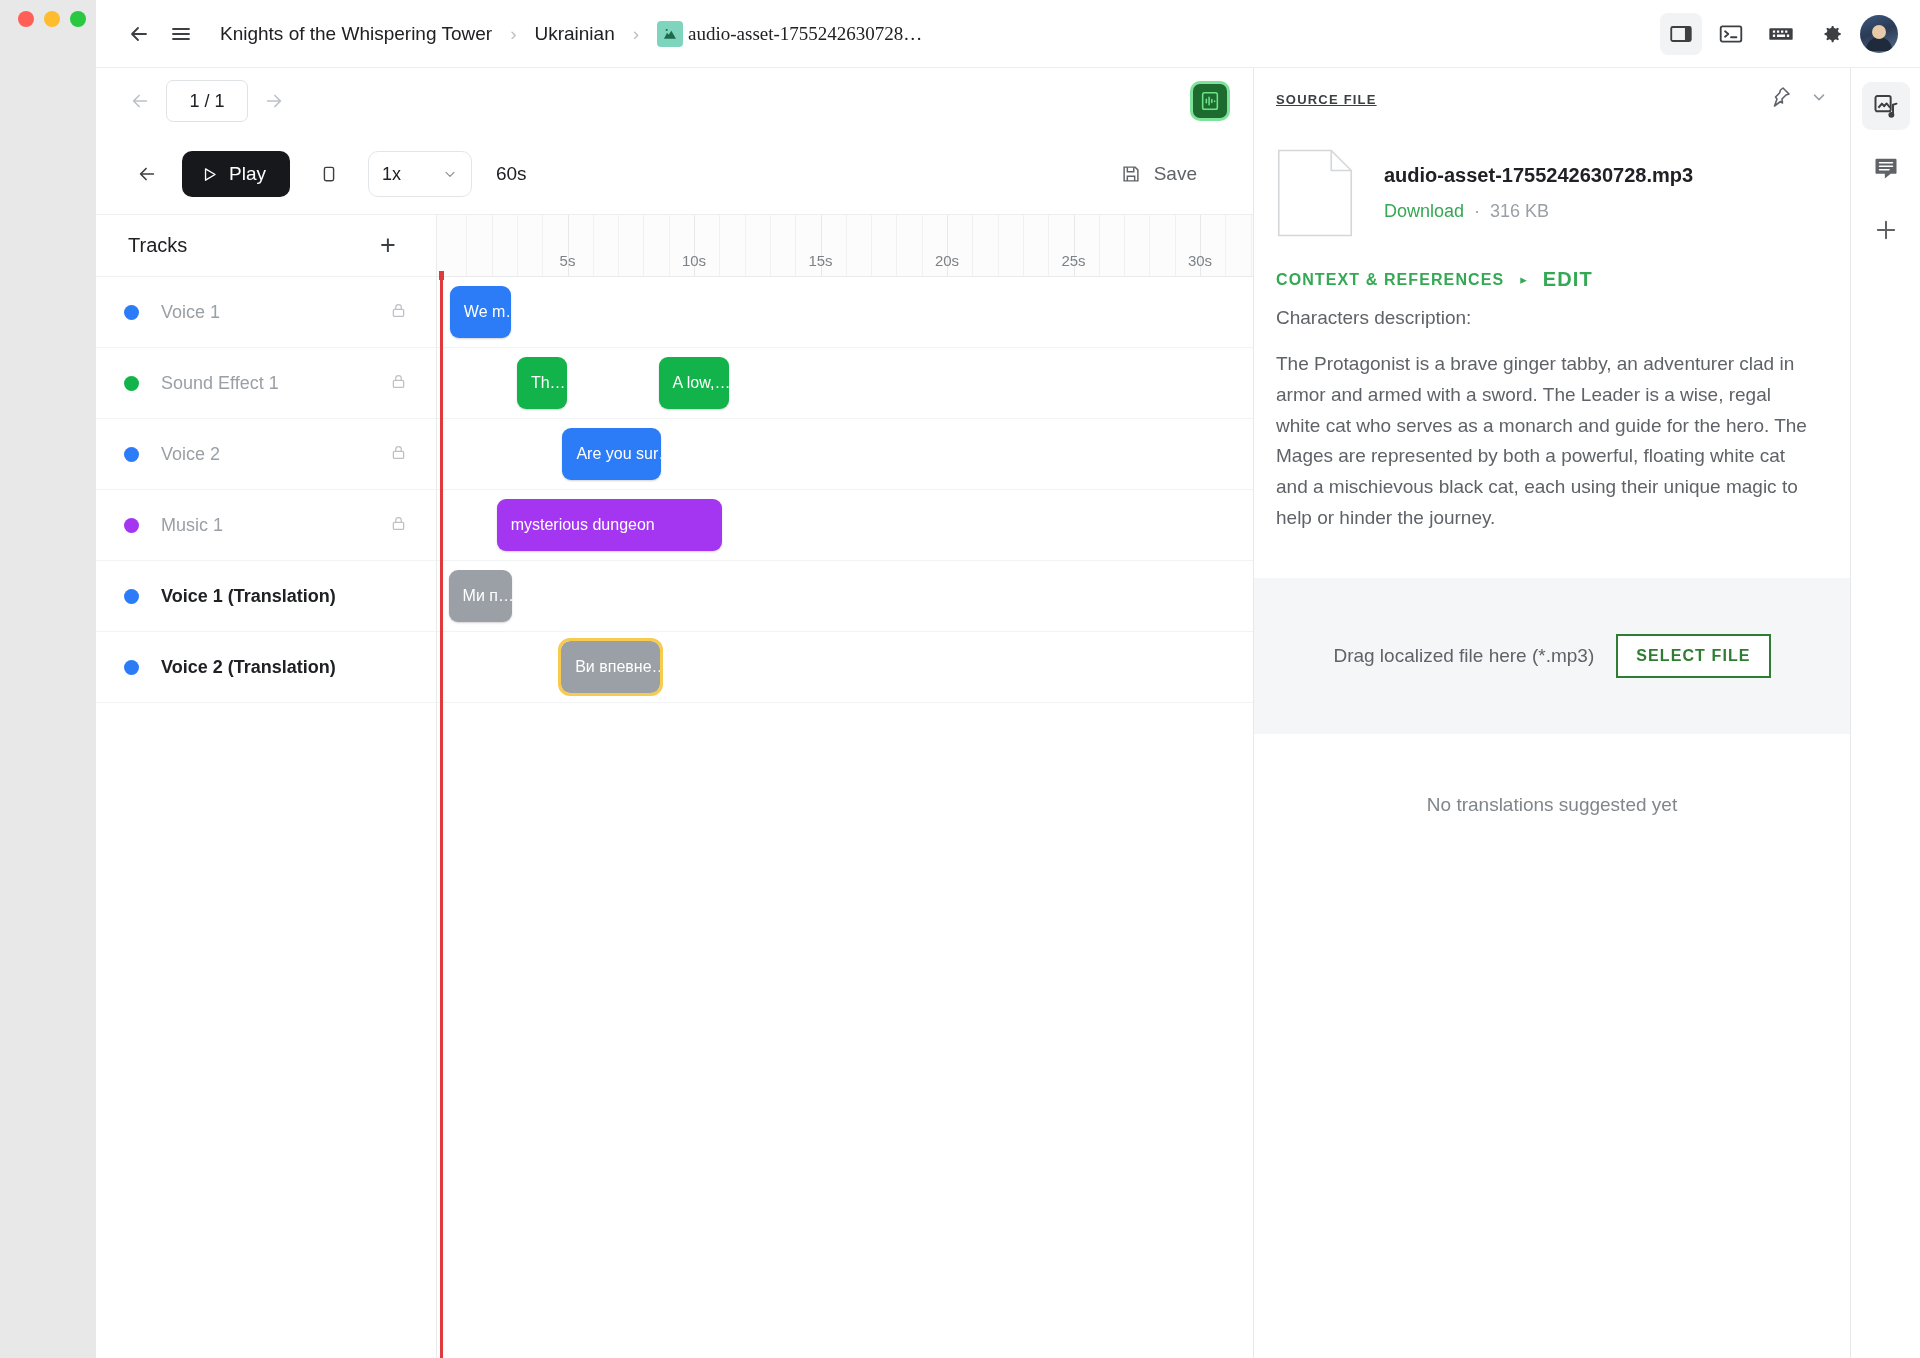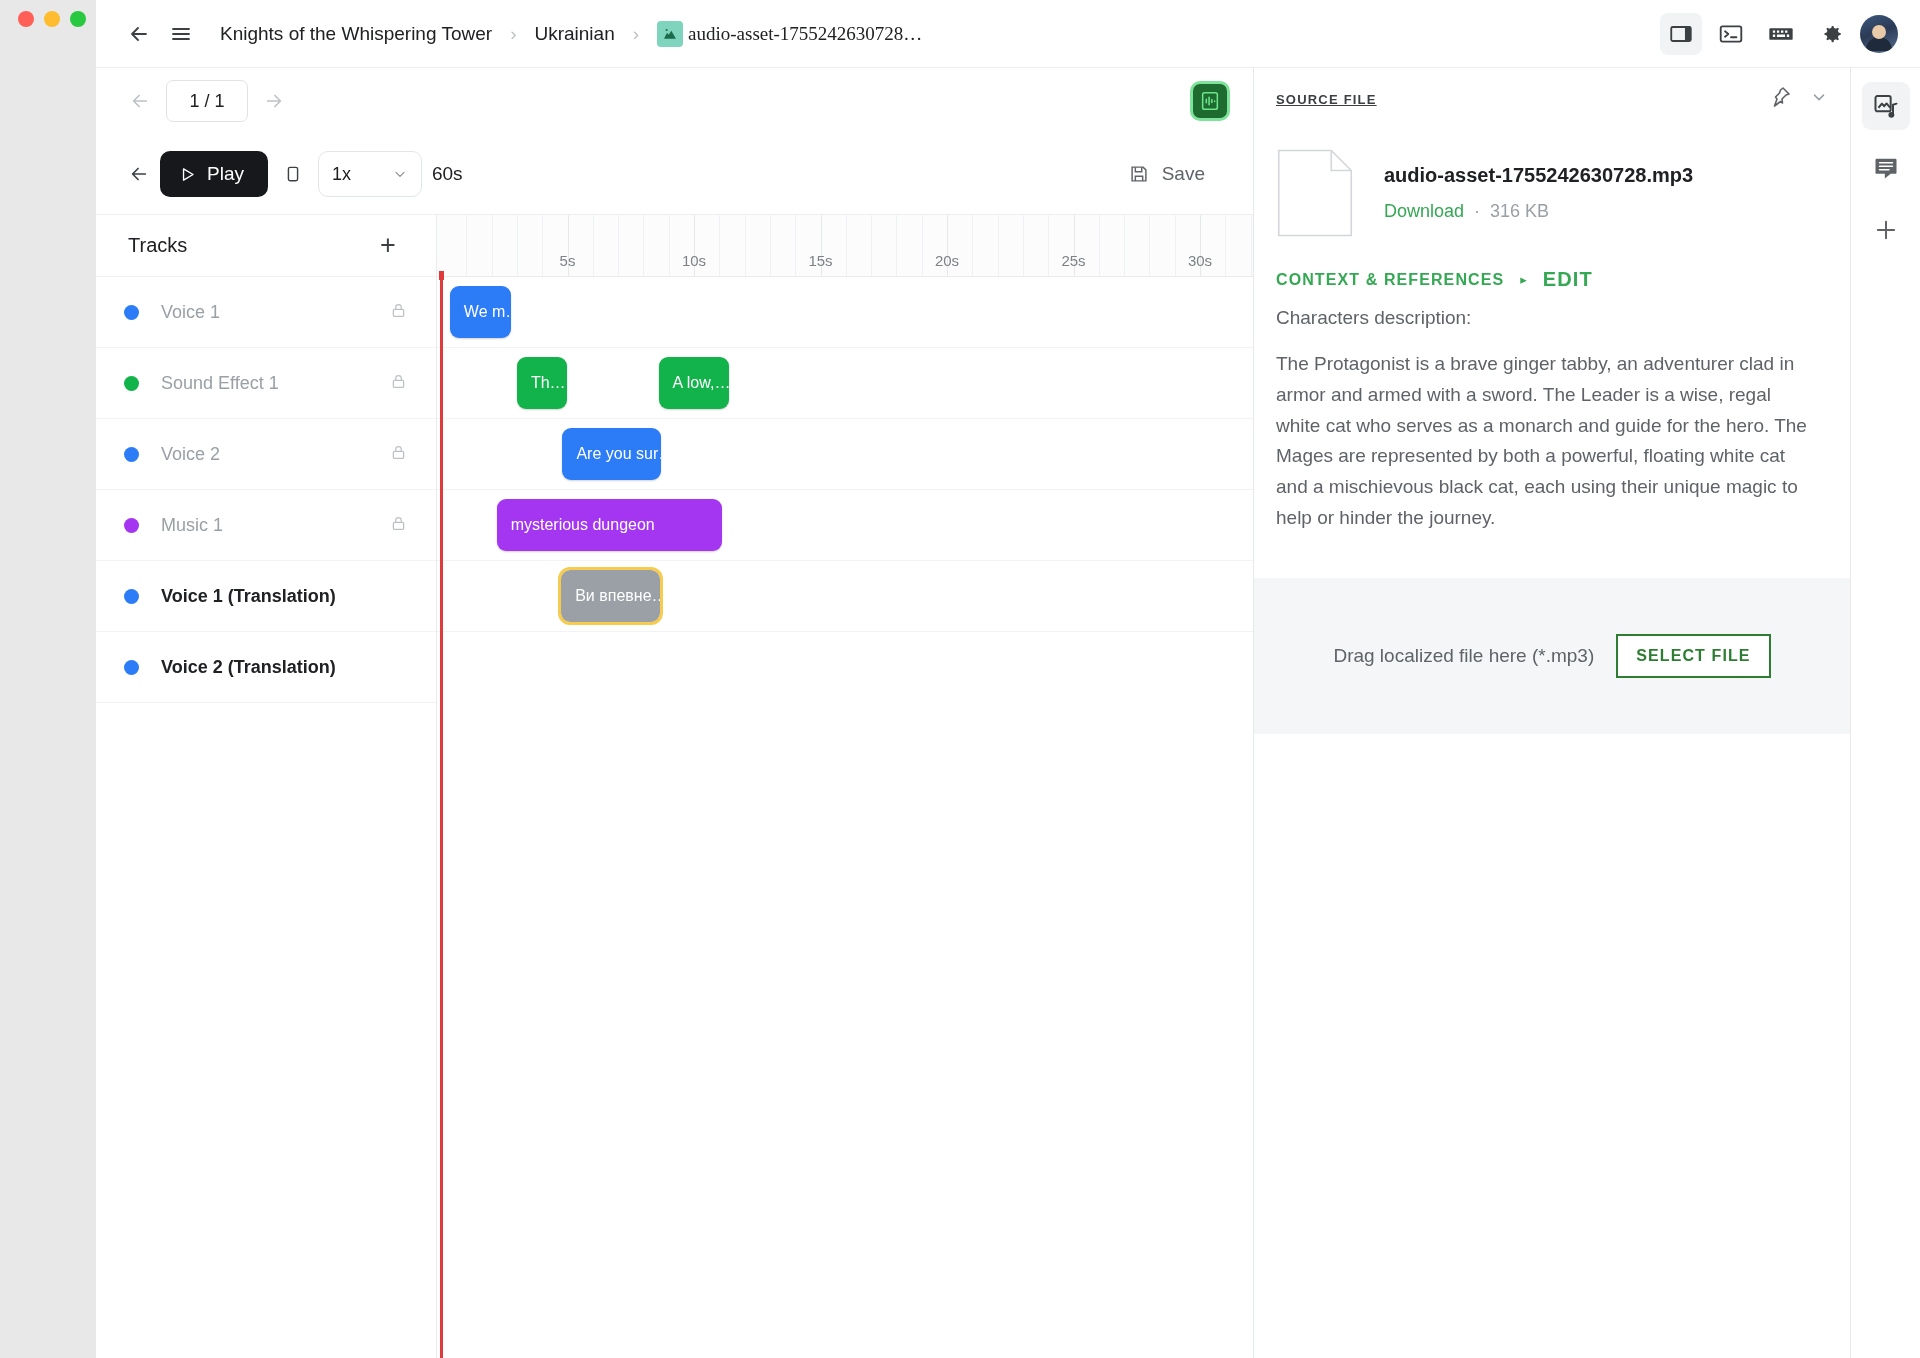--- a/index.html
+++ b/index.html
@@ -54,21 +54,21 @@
   .page-box { width:82px; height:42px; border:1px solid #e0e3e6; border-radius:7px; display:flex;
               align-items:center; justify-content:center; font-size:18px; color:#202124; margin:0 8px;
               cursor:text; }
   .tabs { display:flex; margin-left:26px; }
   .tab { padding:11px 20px; font-size:16px; letter-spacing:.7px; font-weight:600; cursor:pointer;
          border-radius:6px; color:#34a853; }
   .tab.selected { background:#eceef0; color:#3c4043; }
   .wave-badge { margin-left:auto; width:34px; height:34px; border-radius:7px; background:#1d6b2f;
                 display:flex; align-items:center; justify-content:center; box-shadow:0 0 0 3px #7ee39a; }
 
-  .transport { height:80px; flex:0 0 80px; display:flex; align-items:center; padding:0 26px; gap:4px;text-align:right; }
+  .transport { height:80px; flex:0 0 80px; display:flex; align-items:center; padding:0 34px; gap:18px;text-align:right; }
   .back-arrow { width:34px; height:34px; display:flex; align-items:center; justify-content:center;
                 color:#3c4043; cursor:pointer; font-size:22px; }
   .play-btn { height:46px; padding:0 24px 0 18px; background:#16181b; color:#fff; border-radius:10px;
               display:flex; align-items:center; gap:10px; font-size:19px; cursor:pointer; }
   .sq-btn { width:42px; height:46px; border-radius:10px; display:flex; align-items:center;
             justify-content:center; cursor:pointer; }
   .speed-sel { width:104px; height:46px; border:1px solid #e3e6e9; border-radius:10px; display:flex;
                align-items:center; justify-content:space-between; padding:0 13px; font-size:18px;
                color:#202124; cursor:pointer; }
   .dur { font-size:19px; color:#202124; font-weight:500; margin-left:6px; }
@@ -364,20 +364,23 @@
                   <div class="clip" style="left: 79.9px; width: 50.6px; background: rgb(18, 179, 74);">Th…</div>
                   <div class="clip" style="left: 221.58px; width: 70.84px; background: rgb(18, 179, 74);">A low,…</div>
                 </div>
                 <div class="lane">
                   <div class="clip" style="left: 125.44px; width: 98.67px; background: rgb(43, 124, 246);">Are you sur…</div>
                 </div>
                 <div class="lane">
                   <div class="clip" style="left: 59.66px; width: 225.17px; background: rgb(164, 53, 240);">mysterious dungeon</div>
                 </div>
                 <div class="lane">
+                  <div class="clip" style="left: 11.59px; width: 63.25px; background: rgb(154, 160, 166);">Ми п…</div>
+                </div>
+                <div class="lane">
                   <div class="clip selected" style="left: 124.175px; width: 98.67px; background: rgb(154, 160, 166);">Ви впевне…</div>
                 </div>
               </div>
             <div class="playhead" id="playhead" style="left: 3px;">
               <div class="playhead-head"></div>
             </div>
           </div>
 
         </div>
       </div>
@@ -427,20 +430,21 @@
           <div class="ctx-body">
             <div class="ctx-sub">Characters description:</div>
             <div class="ctx-text">The Protagonist is a brave ginger tabby, an adventurer clad in armor and armed with a sword. The Leader is a wise, regal white cat who serves as a monarch and guide for the hero. The Mages are represented by both a powerful, floating white cat and a mischievous black cat, each using their unique magic to help or hinder the journey.</div>
           </div>
 
           <div class="dropzone">
             <span class="dz-text">Drag localized file here (*.mp3)</span>
             <span class="dz-btn">SELECT FILE</span>
           </div>
 
+          <div class="empty-note">No translations suggested yet</div>
         </div>
       </div>
 
       <div class="rail">
         <div class="rail-btn active">
           <svg width="28" height="28" viewBox="0 0 24 24" fill="none" stroke="currentColor" stroke-width="1.7">
               <rect x="3" y="3.5" width="13" height="13" rx="1.6"></rect>
               <path d="M5.5 13.5l3-3.5 2 2.2 2-2.4 3 3.7" stroke-linejoin="round"></path>
               <path d="M18 19.5V11l3-1" stroke-linecap="round"></path>
               <circle cx="16.6" cy="19.6" r="1.7" fill="currentColor"></circle>

